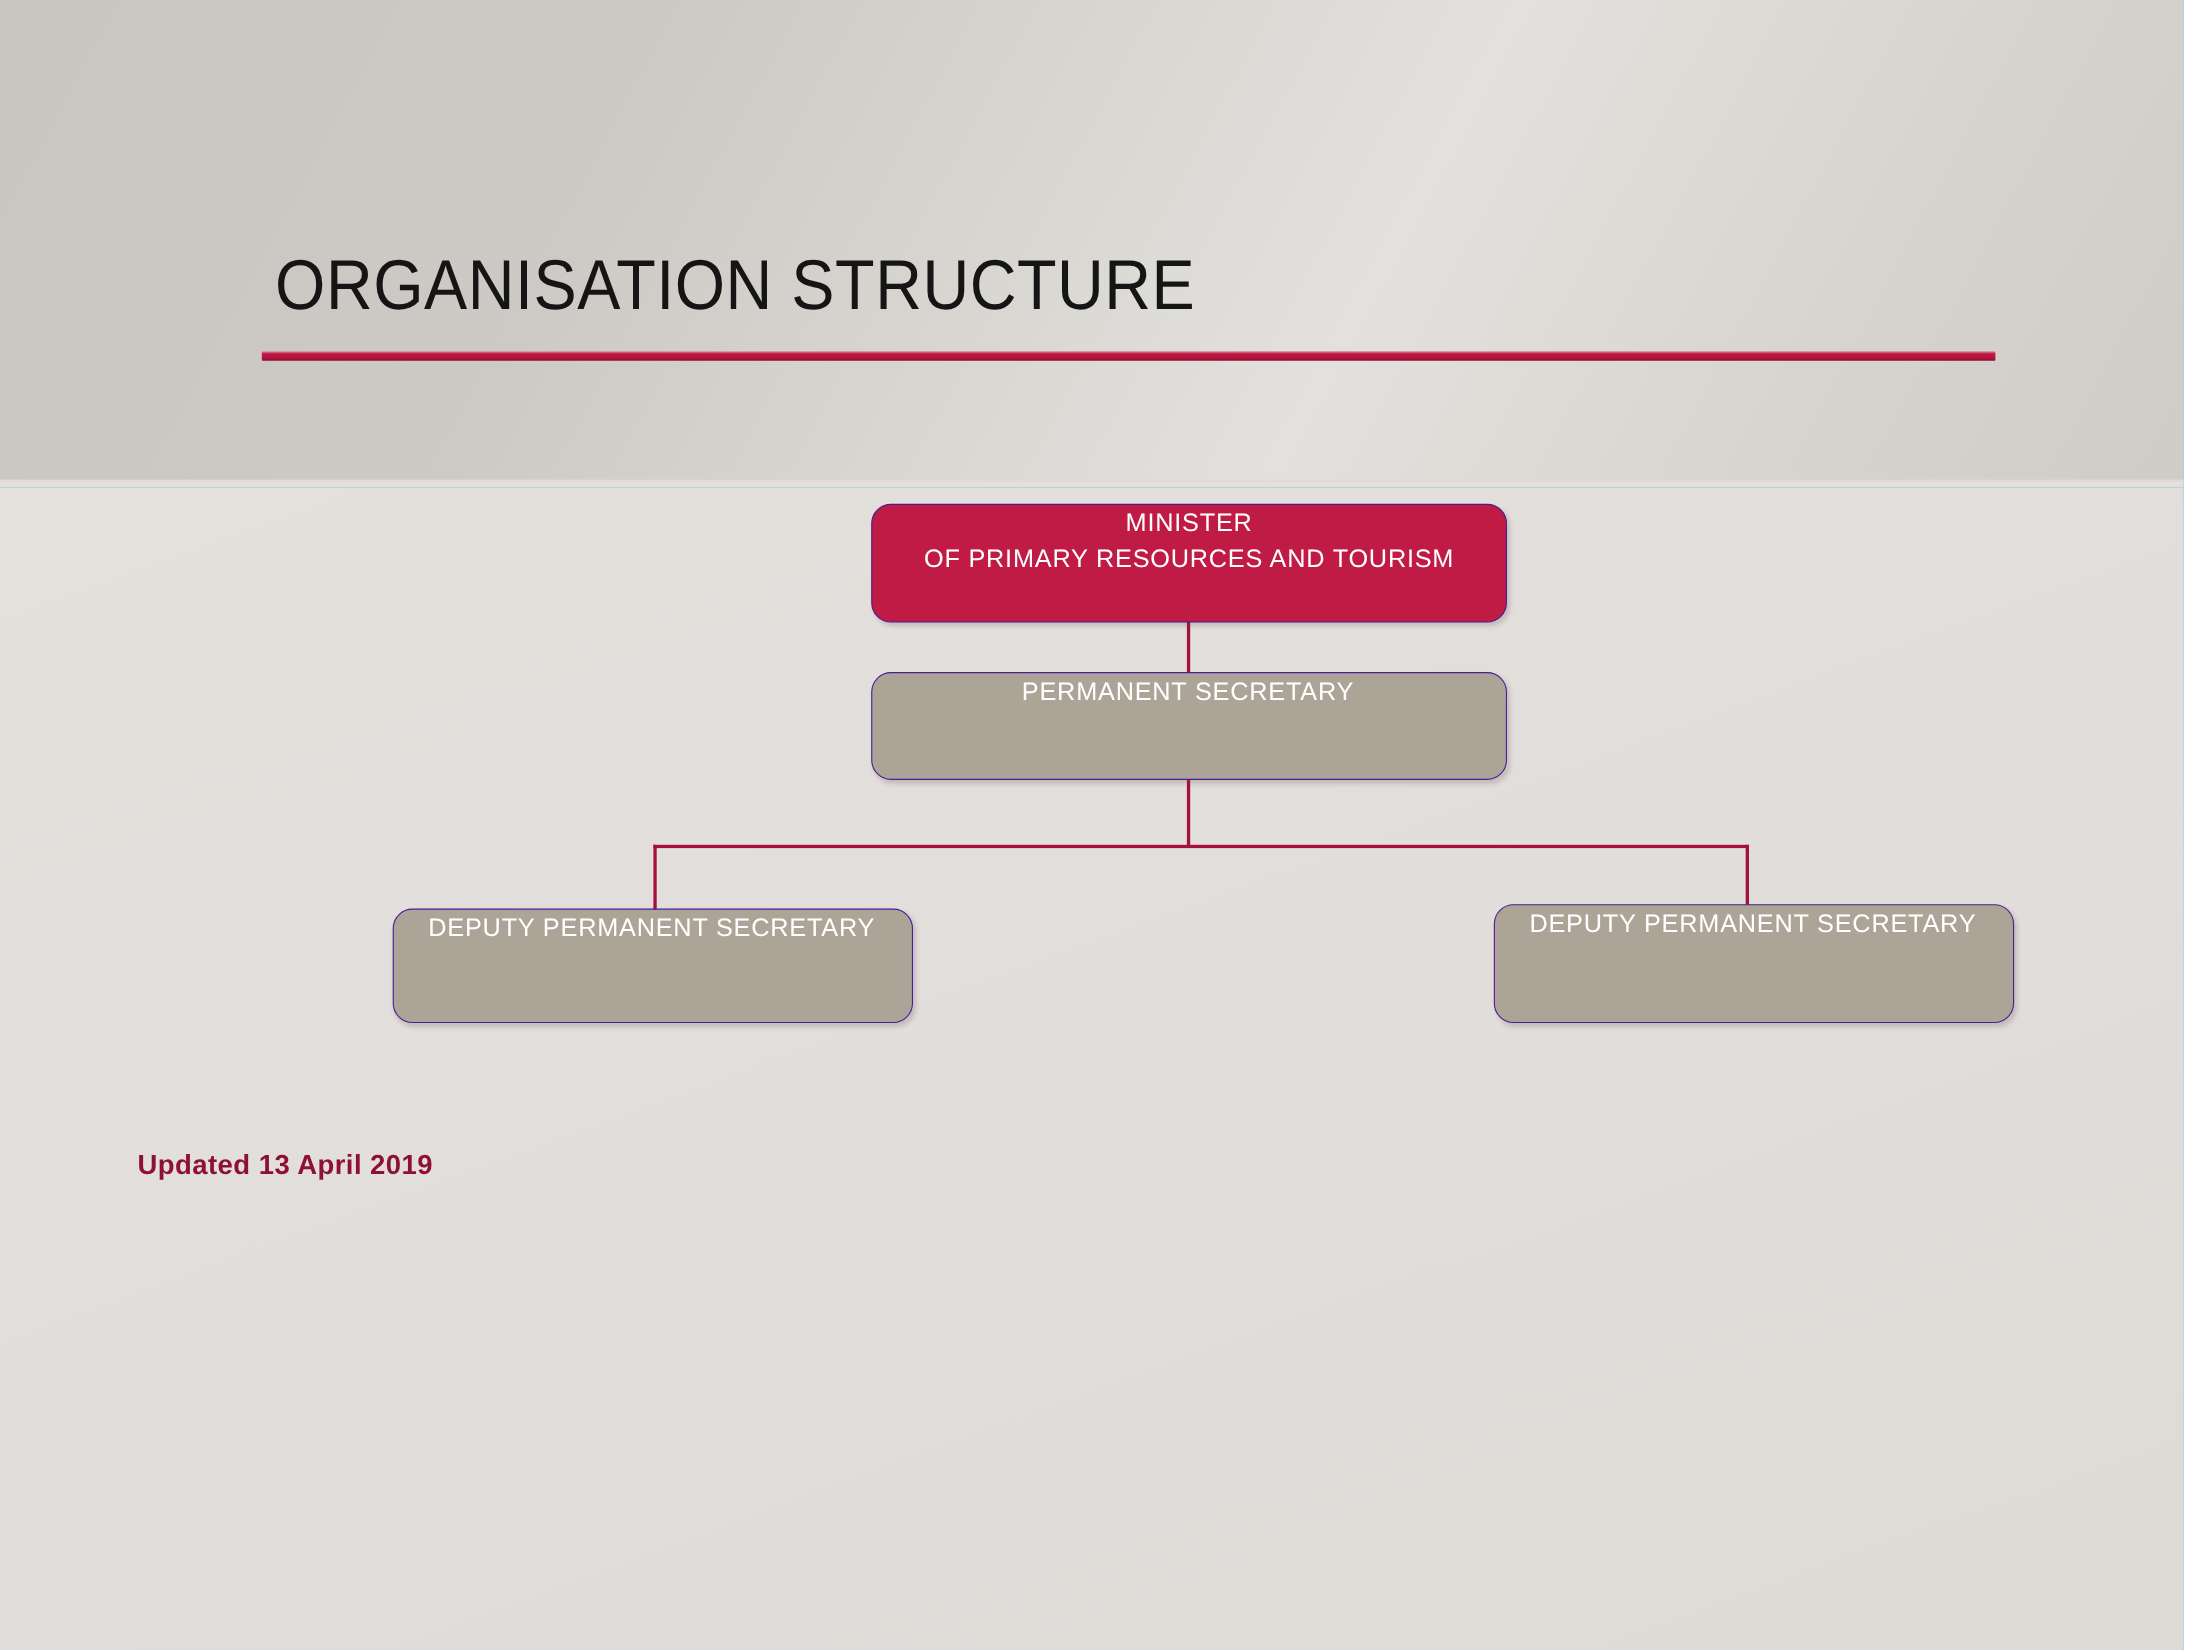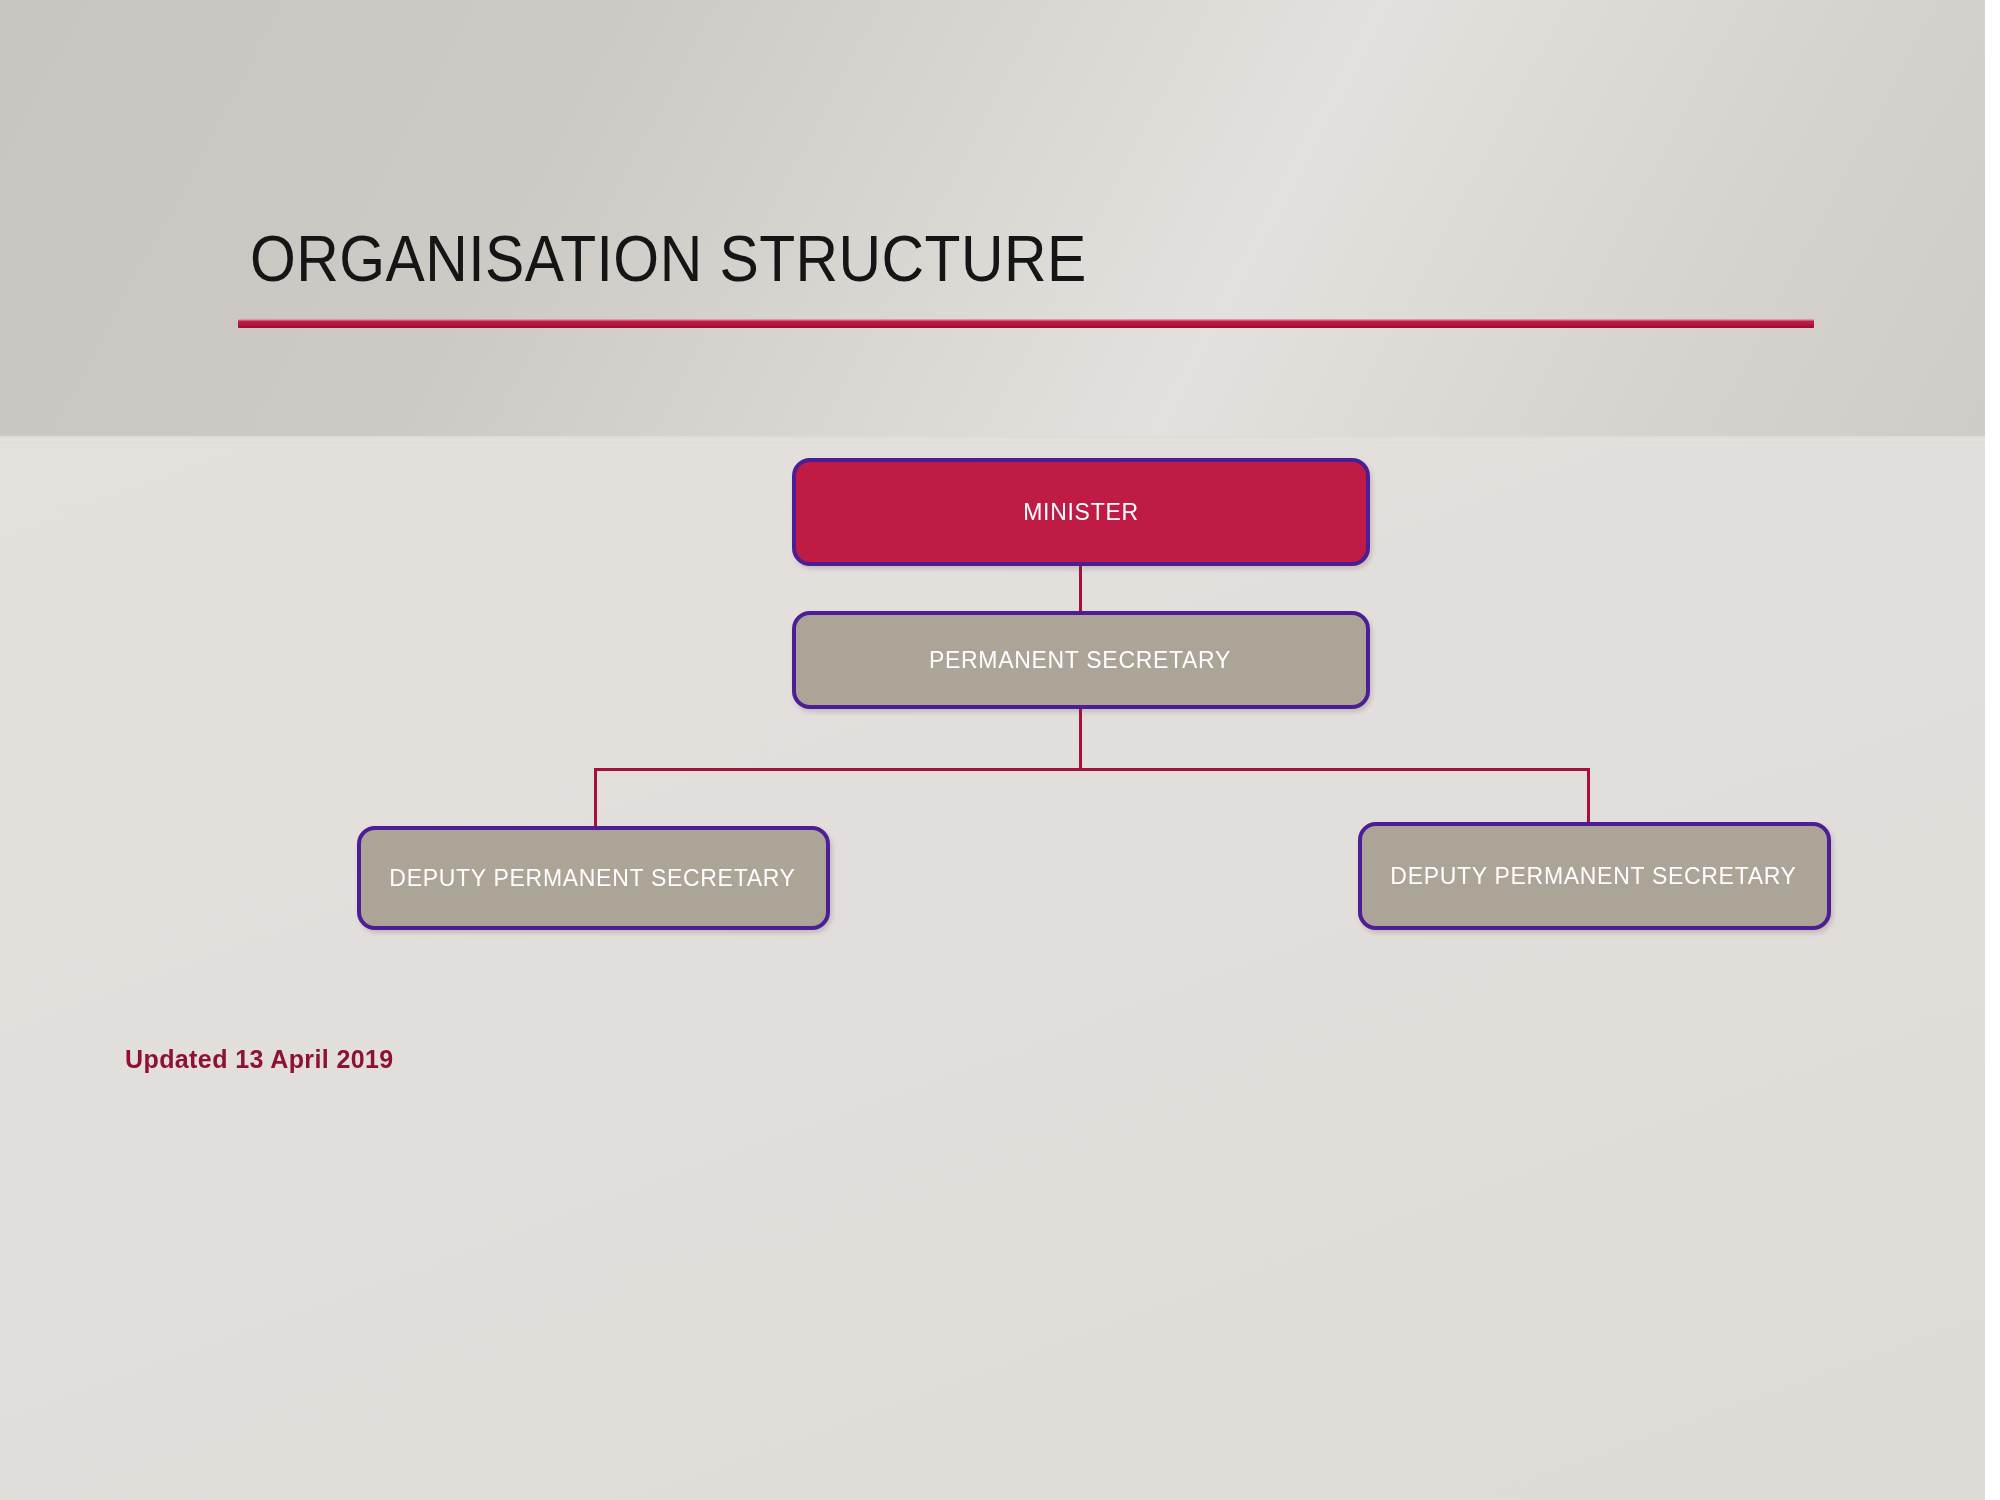--- a/index.html
+++ b/index.html
@@ -73,24 +73,24 @@
     position: absolute;
     background: #a4123b;
   }
   .conn-v { width: 3px; }
   .conn-h { height: 3px; }
 
   
   .node {
     position: absolute;
     box-sizing: border-box;
-    border: 4px solid #4c1d95;
+    border: 1px solid #4c1d95;
     border-radius: 18px;
     display: flex;
-    align-items: center;
+    align-items: flex-start;
     justify-content: center;
     text-align: center;
     color: #ffffff;
     font-size: 23px;
     line-height: 32px;
     letter-spacing: 0.7px;
     font-weight: 400;
     box-shadow: 2px 3px 4px rgba(90,70,70,0.22);
     padding: 0 14px;
   }
@@ -139,20 +139,21 @@
 
   <div class="conn conn-h" style="left:594px; top:768px; width:996px;"></div>
 
   <div class="conn conn-v" style="left:594px; top:768px; height:60px;"></div>
 
   <div class="conn conn-v" style="left:1587px; top:768px; height:56px;"></div>
 
   <div class="node node-minister" style="left:792px; top:458px; width:578px; height:108px;">
     <span class="lines">
       <span>MINISTER</span>
+      <span>OF PRIMARY RESOURCES AND TOURISM</span>
     </span>
   </div>
 
   <div class="node node-grey" style="left:792px; top:611px; width:578px; height:98px;">
     <span class="lines">
       <span>PERMANENT SECRETARY</span>
     </span>
   </div>
 
   <div class="node node-grey" style="left:357px; top:826px; width:473px; height:104px;">

